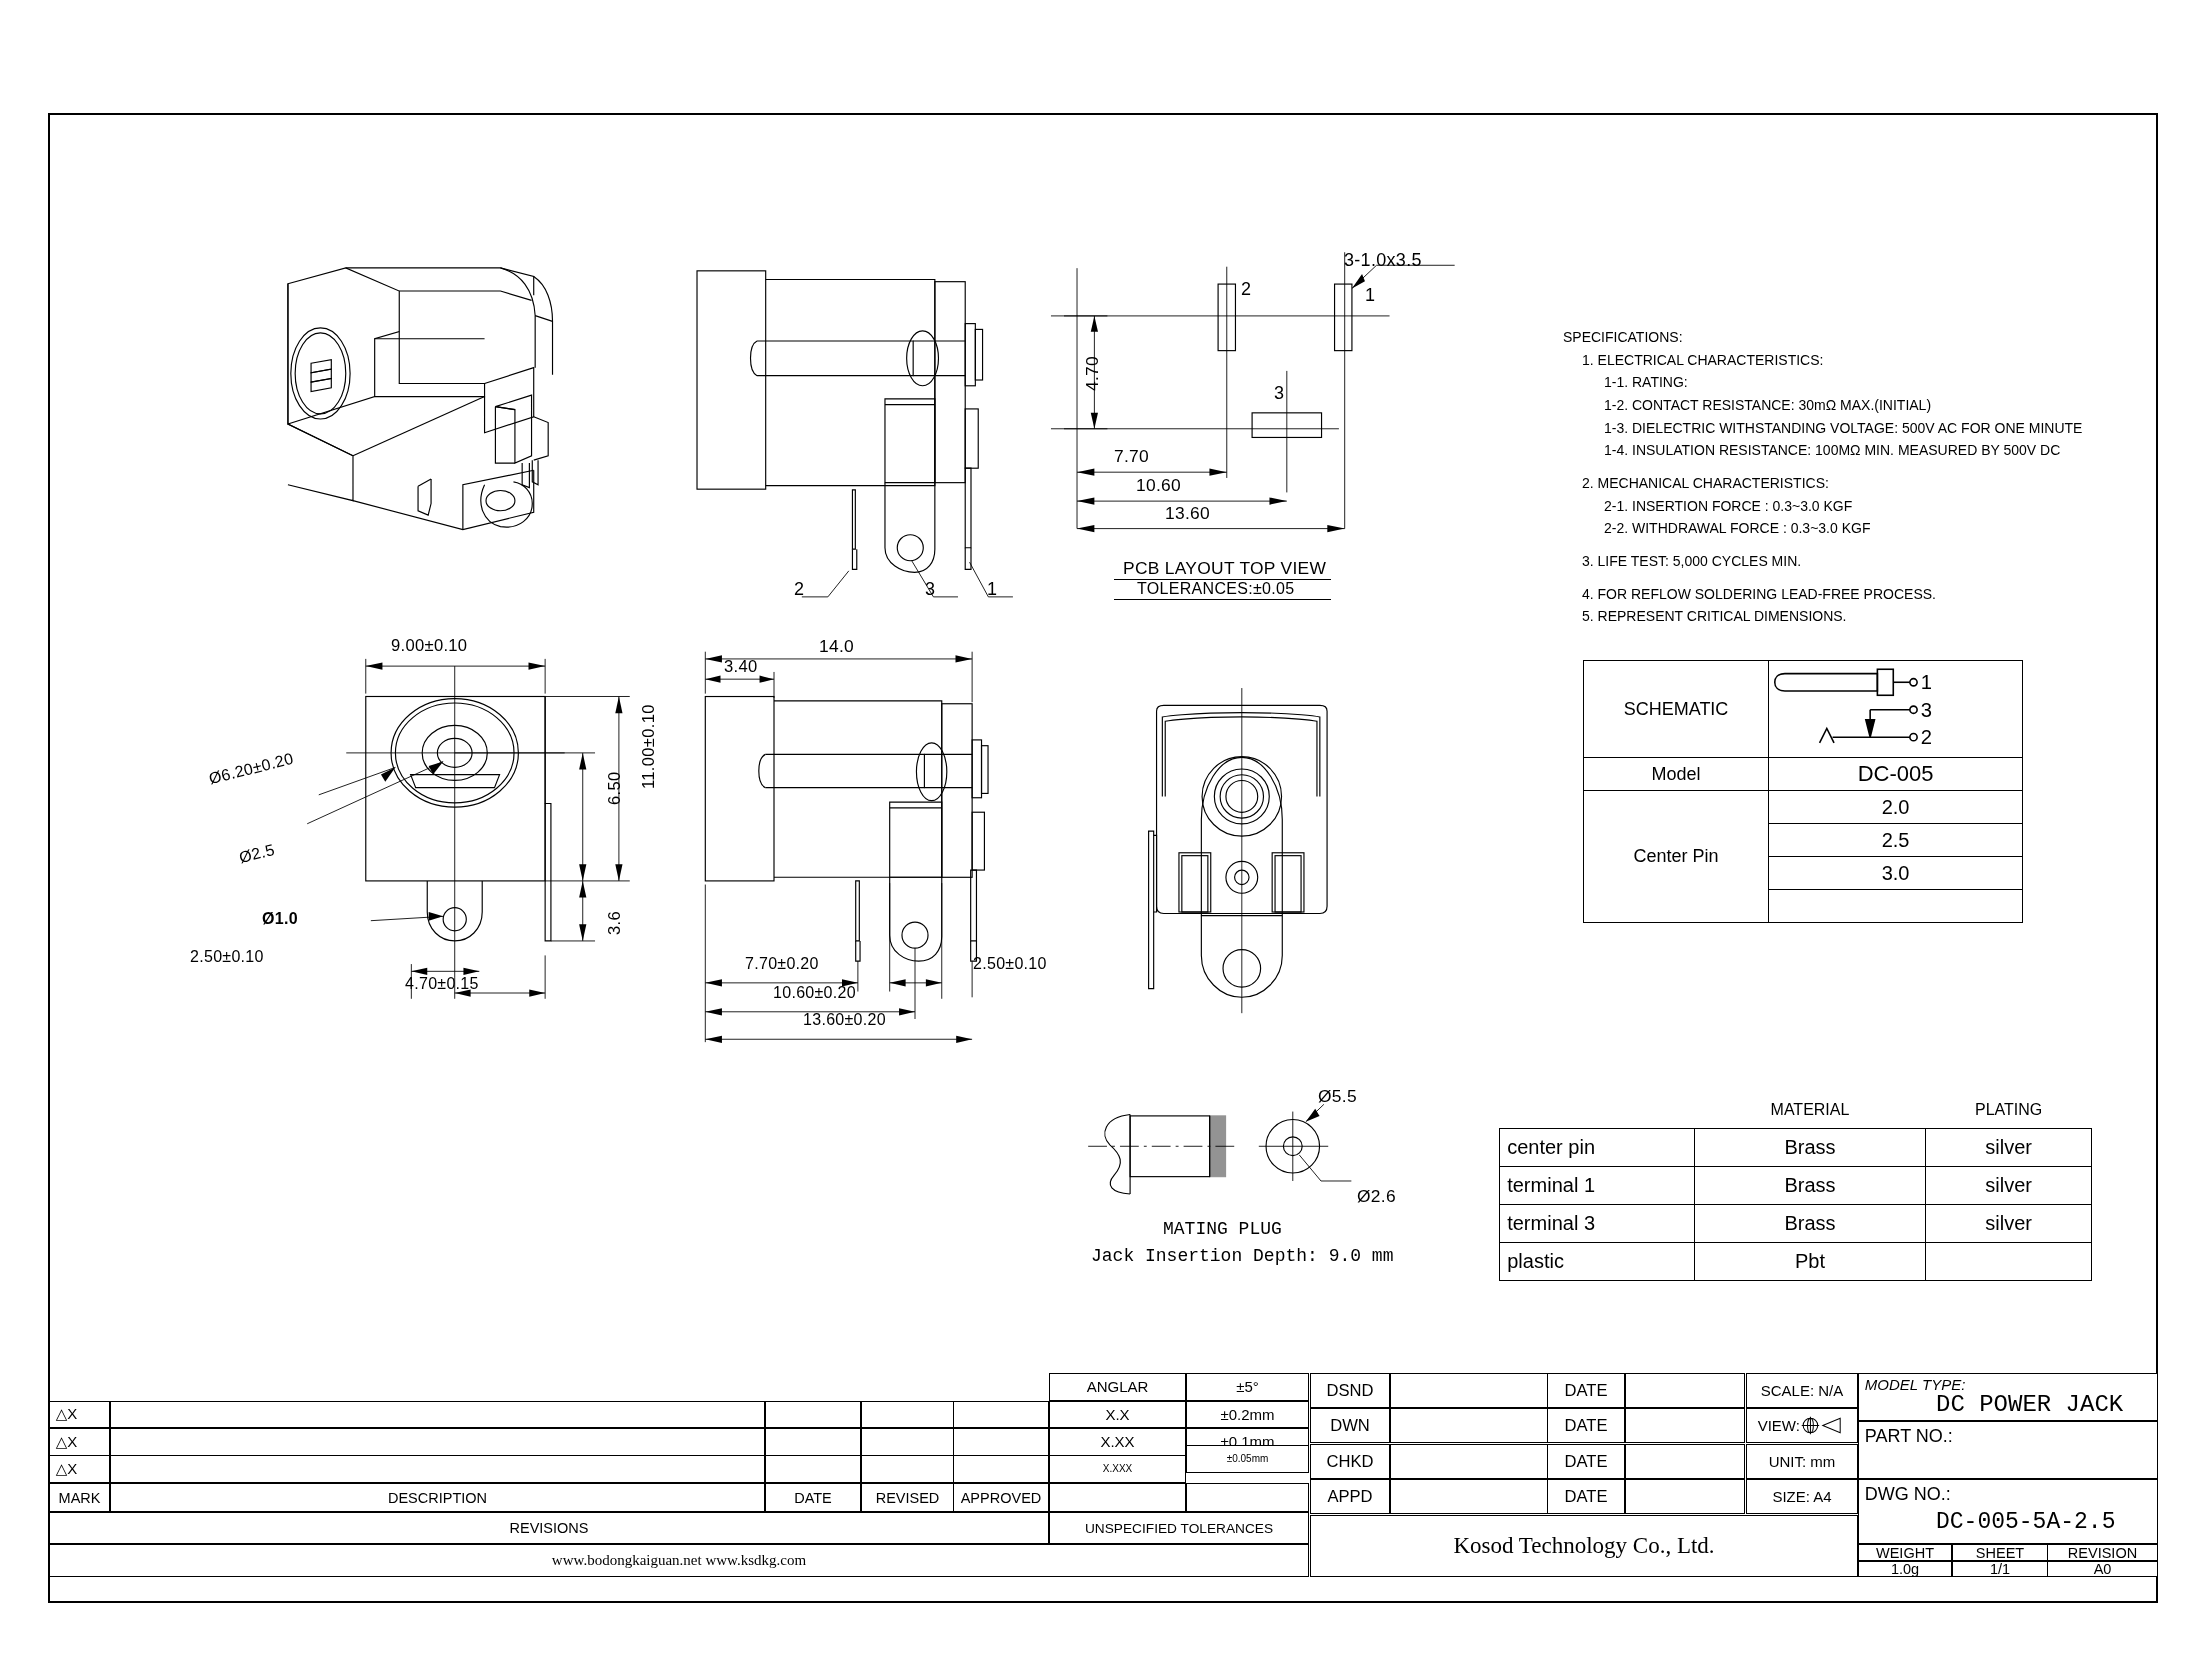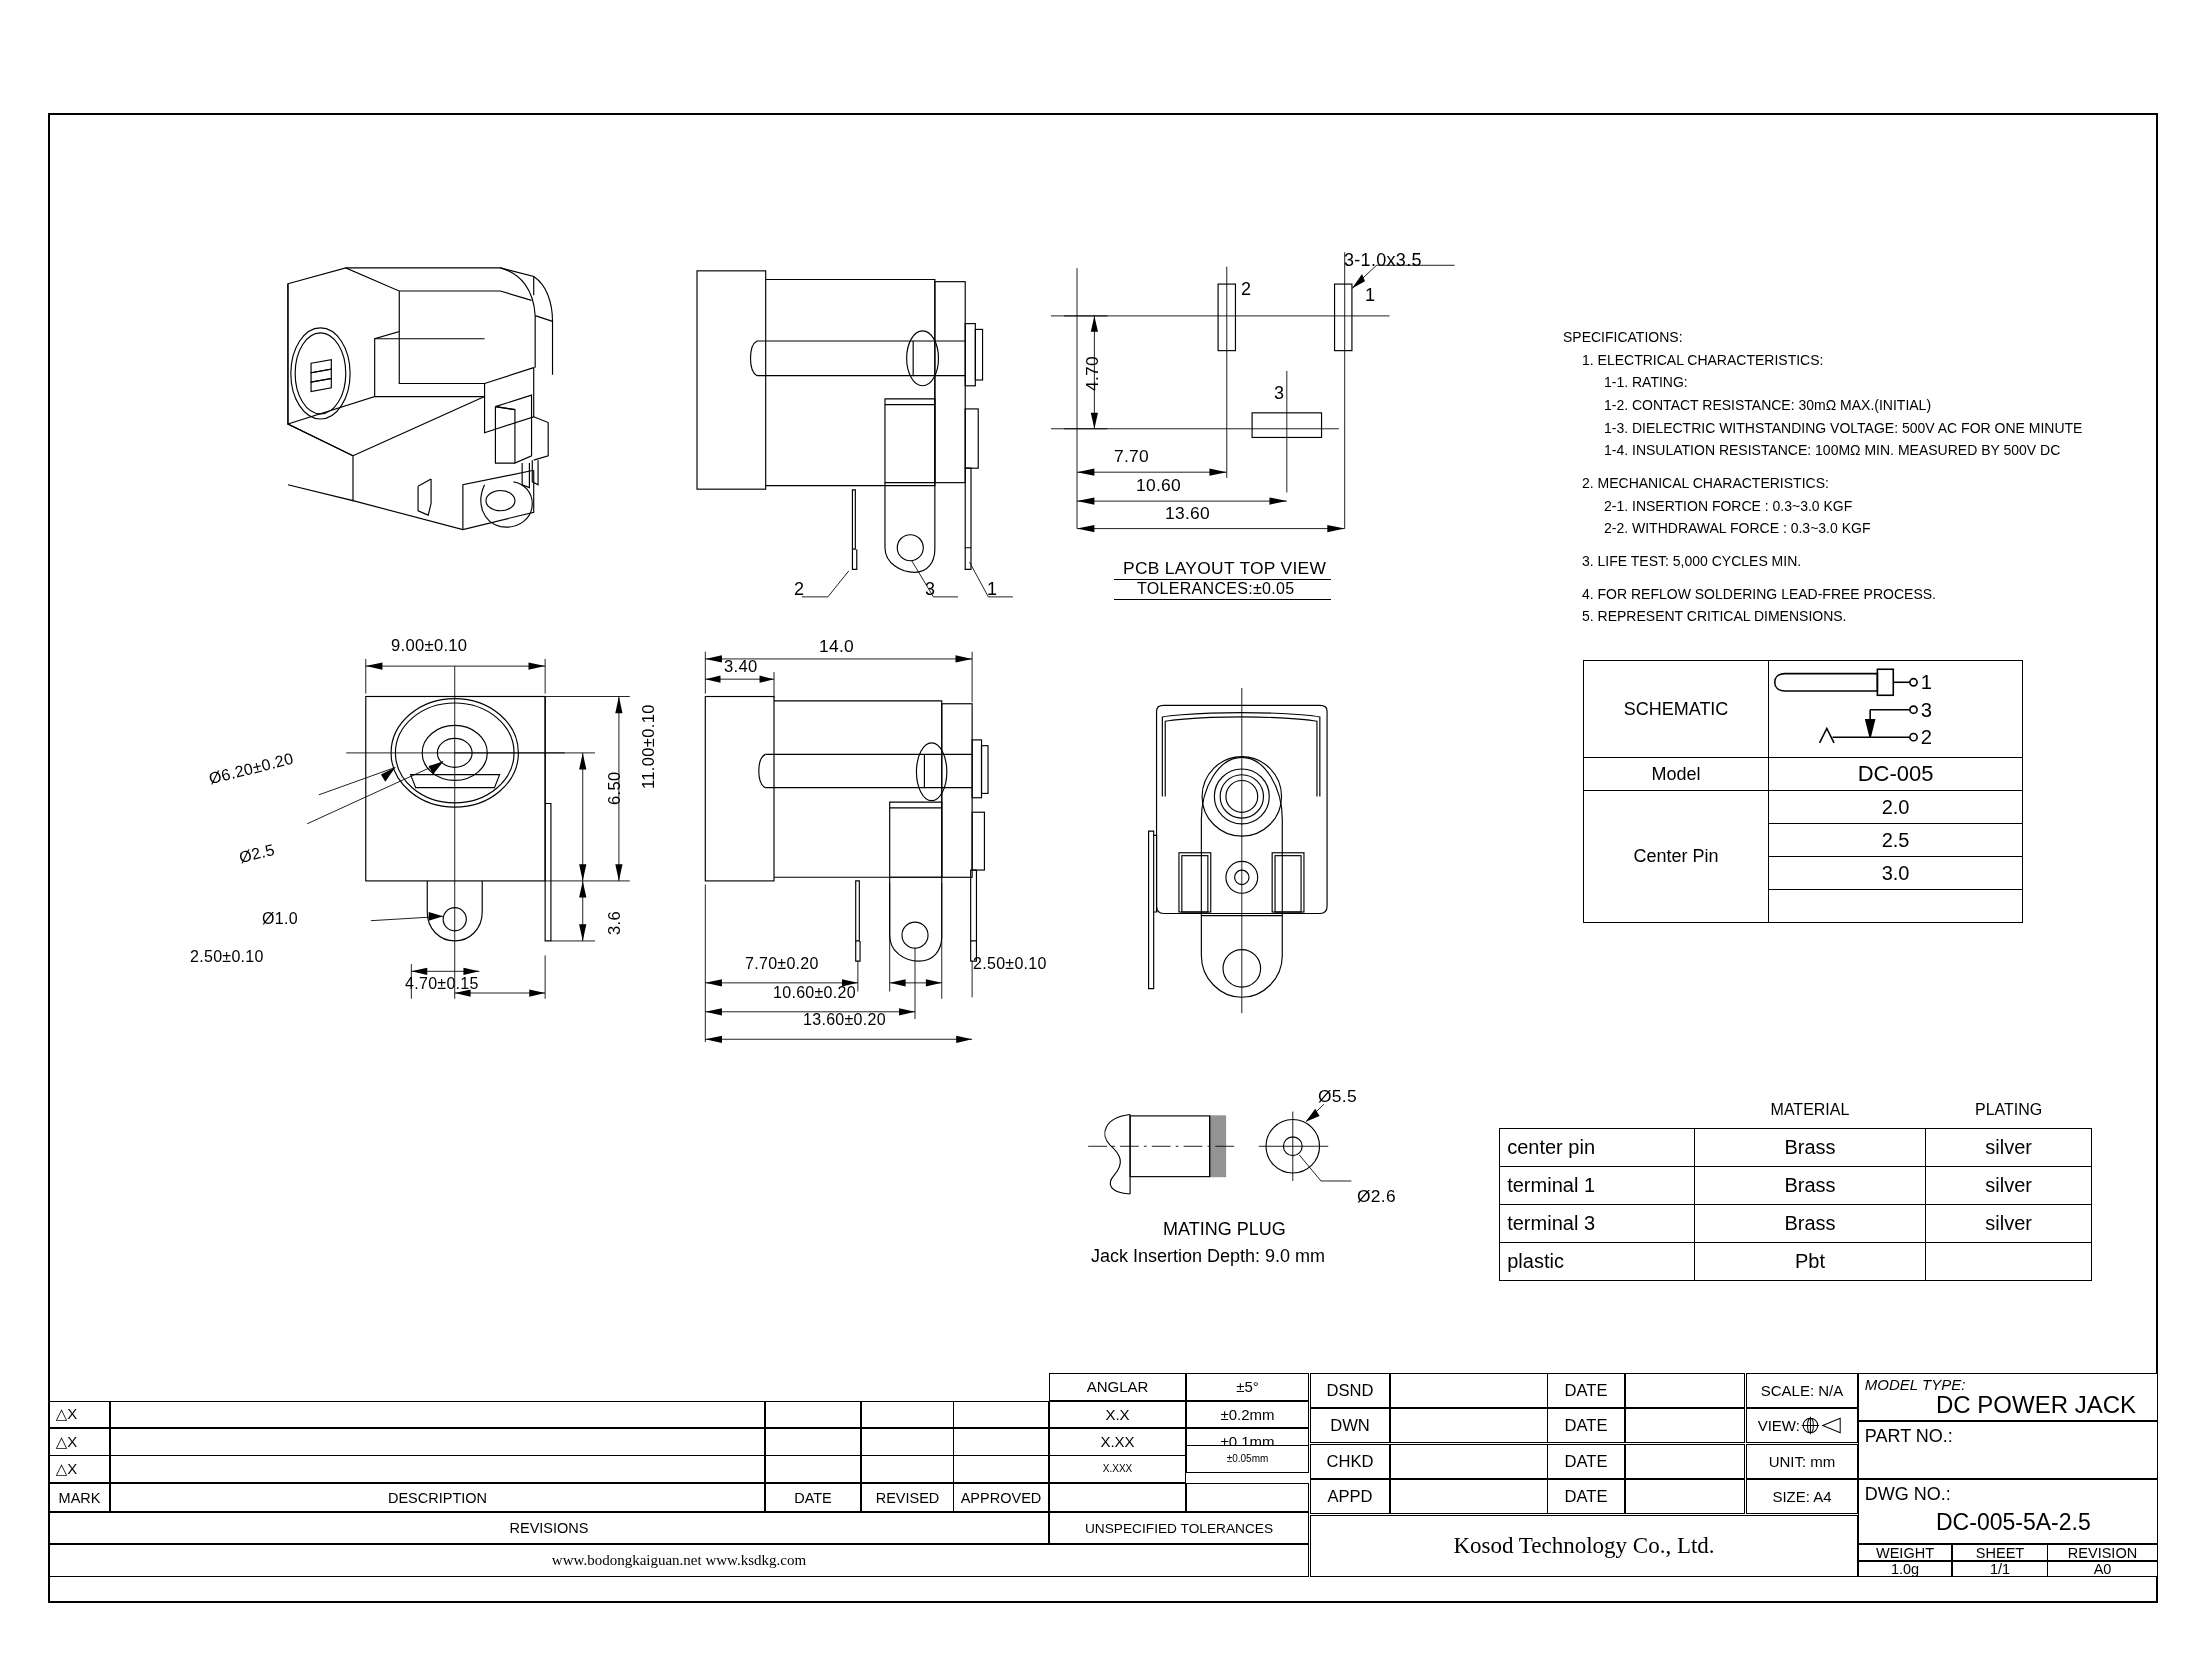--- a/index.html
+++ b/index.html
@@ -1,21 +1,21 @@
 <!DOCTYPE html>
 <html style="font-size:11.6px"><head>
 <meta charset="utf-8">
 <style>
   html,body{margin:0;padding:0;background:#ffffff;}
   body{width:2205px;height:1676px;font-family:"Liberation Sans",sans-serif;color:#000;}
   #sheet{position:relative;width:2205px;height:1676px;overflow:hidden;background:#fff;}
   #frame{position:absolute;left:48px;top:113px;width:2110px;height:1490px;border:2.2px solid #000;box-sizing:border-box;}
 
   .abs{position:absolute;}
-  .txt{position:absolute;white-space:pre;font-family:Liberation Sans, sans-serif;color:#000;line-height:1.12;}
+  .txt{position:absolute;white-space:pre;font-family:Liberation Mono, monospace;color:#000;line-height:1.12;}
   .cad{font-family:"Liberation Sans",sans-serif;letter-spacing:0.3px;}
   .vert{transform-origin:0 0;}
 
   
   .hl{position:absolute;background:#000;height:0.7px;}
 
   
   table.tbl{position:absolute;border-collapse:collapse;background:#fff;}
   table.tbl td,table.tbl th{border:1.4px solid #000;padding:0;text-align:center;vertical-align:middle;font-weight:400;}
 
@@ -250,21 +250,21 @@
     <polygon class="fillk" points="96,180 76,190 82,200"></polygon>
     <polygon class="fillk" points="162,172 142,178 148,190"></polygon>
     <polygon class="fillk" points="162,386 142,380 142,392"></polygon>
   </svg>
   <div class="txt cad" style="left:391px;top:637px;font-size:16.6px;">9.00±0.10</div>
   <div class="txt cad vert" style="left:640px;top:789px;font-size:16.6px;transform:rotate(-90deg);">11.00±0.10</div>
   <div class="txt cad vert" style="left:606px;top:805px;font-size:16.6px;transform:rotate(-90deg);">6.50</div>
   <div class="txt cad vert" style="left:606px;top:935px;font-size:16.6px;transform:rotate(-90deg);">3.6</div>
   <div class="txt cad" style="left:208px;top:760px;font-size:16px;transform:rotate(-14deg);">Ø6.20±0.20</div>
   <div class="txt cad" style="left:239px;top:845px;font-size:16px;transform:rotate(-14deg);">Ø2.5</div>
-  <div class="txt cad" style="left:262px;top:910px;font-size:16px;">Ø1.0</div>
+  <div class="txt cad" style="left:262px;top:910px;font-size:16px;font-weight:bold;">Ø1.0</div>
   <div class="txt cad" style="left:190px;top:948px;font-size:16px;">2.50±0.10</div>
   <div class="txt cad" style="left:405px;top:975px;font-size:16px;">4.70±0.15</div>
 
   <svg class="abs" style="left:680px;top:637px;" width="376" height="456" viewBox="0 0 520 630">
     <g class="st">
       <rect x="35" y="82" width="95" height="255"></rect>
       <path d="M130 88 L362 88 L362 332 L130 332"></path>
       <rect x="362" y="92" width="42" height="240"></rect>
       <path d="M130 162 L338 162 L338 208 L130 208"></path>
       <path d="M118 162 C 106 168 106 202 118 208"></path>

